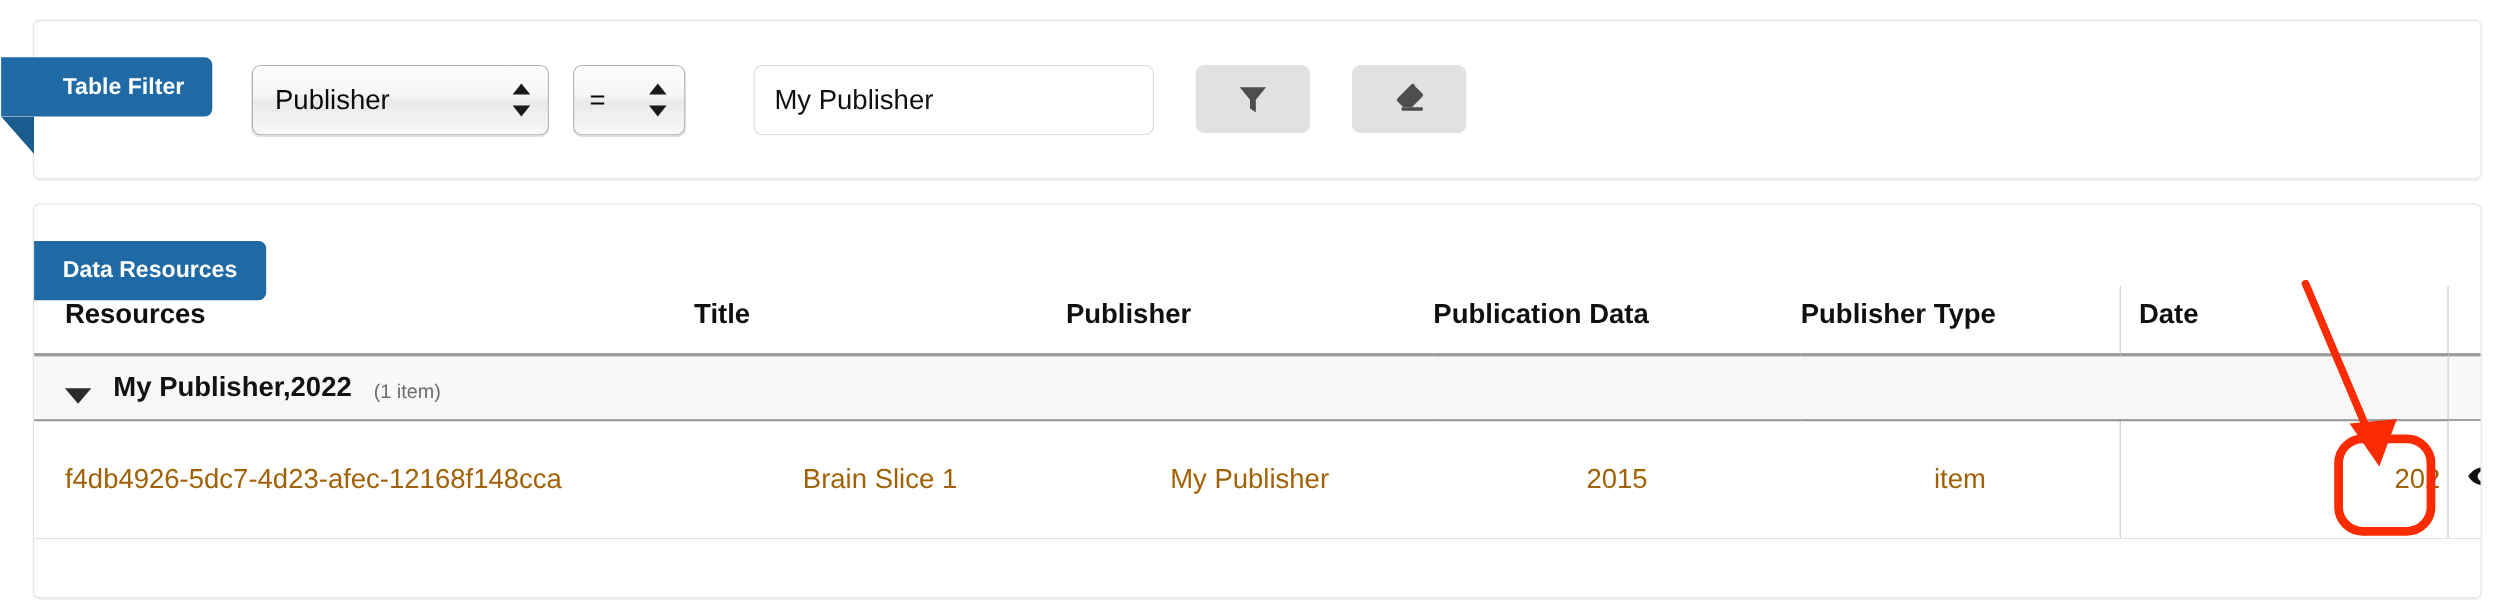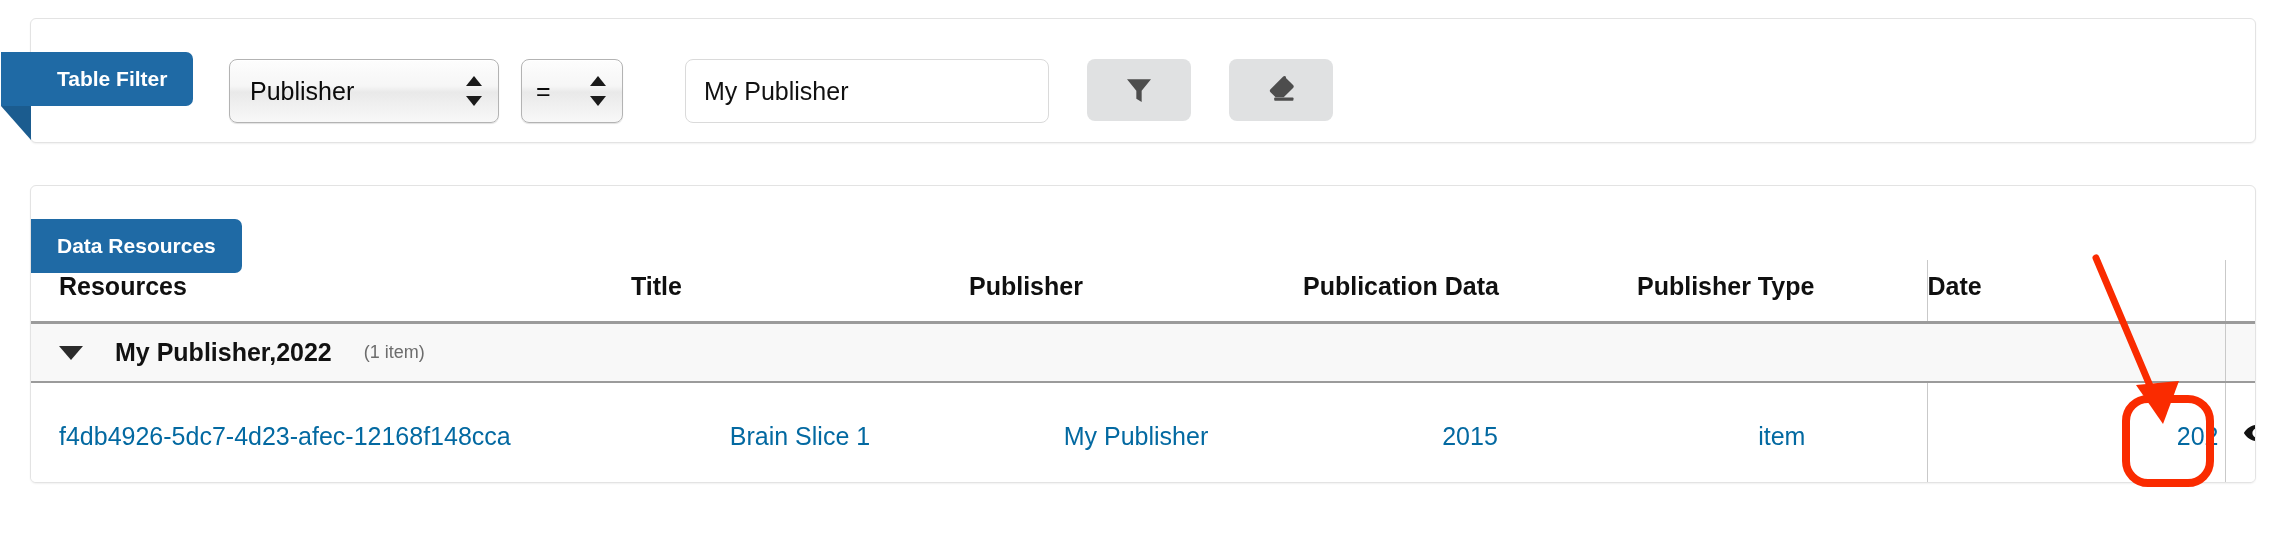--- a/index.html
+++ b/index.html
@@ -39,21 +39,21 @@
     position: absolute;
     left: -30px;
     width: 30px;
     height: 34px;
     background: #1b5c8f;
     clip-path: polygon(0 0, 100% 0, 100% 100%);
     z-index: 3;
   }
 
   
-  #filter-panel { left: 30px; top: 18px; width: 2226px; height: 125px; }
+  #filter-panel { left: 30px; top: 18px; width: 2226px; height: 145px; }
   #filter-ribbon { top: 33px; }
   #filter-fold { top: 87px; }
 
   .filter-row {
     position: absolute;
     left: 198px; top: 40px;
     display: flex;
     align-items: flex-start;
     gap: 0;
   }
@@ -111,21 +111,21 @@
     border: none;
     border-radius: 8px;
     margin-left: 38px;
     display: flex; align-items: center; justify-content: center;
     cursor: pointer;
     padding: 0;
   }
   .iconbtn svg { display: block; }
 
   
-  #data-panel { left: 30px; top: 185px; width: 2226px; height: 298px; overflow: hidden; }
+  #data-panel { left: 30px; top: 185px; width: 2226px; height: 359px; overflow: hidden; }
   #data-ribbon { top: 33px; }
   #data-fold { top: 87px; }
 
   .table-viewport {
     position: absolute;
     left: 0; top: 74px;
     width: 2226px;
     height: 283px;
     overflow: hidden;
   }
@@ -145,34 +145,34 @@
     white-space: nowrap;
     overflow: hidden;
     position: relative;
   }
   .group-row td {
     background: #f8f8f8;
     border-bottom: 2px solid #9b9b9b;
     padding: 14px 0 14px 0;
     font-size: 25px;
   }
-  .group-inner { display: flex; align-items: center; gap: 32px; padding-left: 28px; }
+  .group-inner { display: flex; align-items: flex-end; gap: 20px; padding-left: 28px; }
   .caret {
     width: 0; height: 0;
     border-left: 12px solid transparent;
     border-right: 12px solid transparent;
     border-top: 14px solid #2b2b2b;
     cursor: pointer;
   }
   .group-label { font-weight: bold; color: #121212; }
   .group-count { color: #6d6d6d; font-size: 18px; }
 
   .data-row td {
     font-size: 25px;
-    color: #0369a1;
+    color: #a16207;
     padding: 22px 0;
     border-bottom: 1px solid #e2e2e2;
     white-space: nowrap;
     overflow: hidden;
     background: #ffffff;
   }
   .cell-pad { padding-left: 2px; text-align: center; }
 
   
   .divider-col { border-left: 1px solid #c9c9c9; }
@@ -275,21 +275,21 @@
             <span>Publisher</span>
           </th>
           <th>
             
             <span>Publication Data</span>
           </th>
           <th>
             
             <span>Publisher Type</span>
           </th>
-          <th class="divider-col" style="padding-left:0">
+          <th class="divider-col" style="padding-left:17px">
             
             <span>Date</span>
           </th>
           <th class="divider-col"></th>
         </tr>
       </thead>
       <tbody>
         <tr class="group-row">
           <td colspan="6">
             <div class="group-inner">

